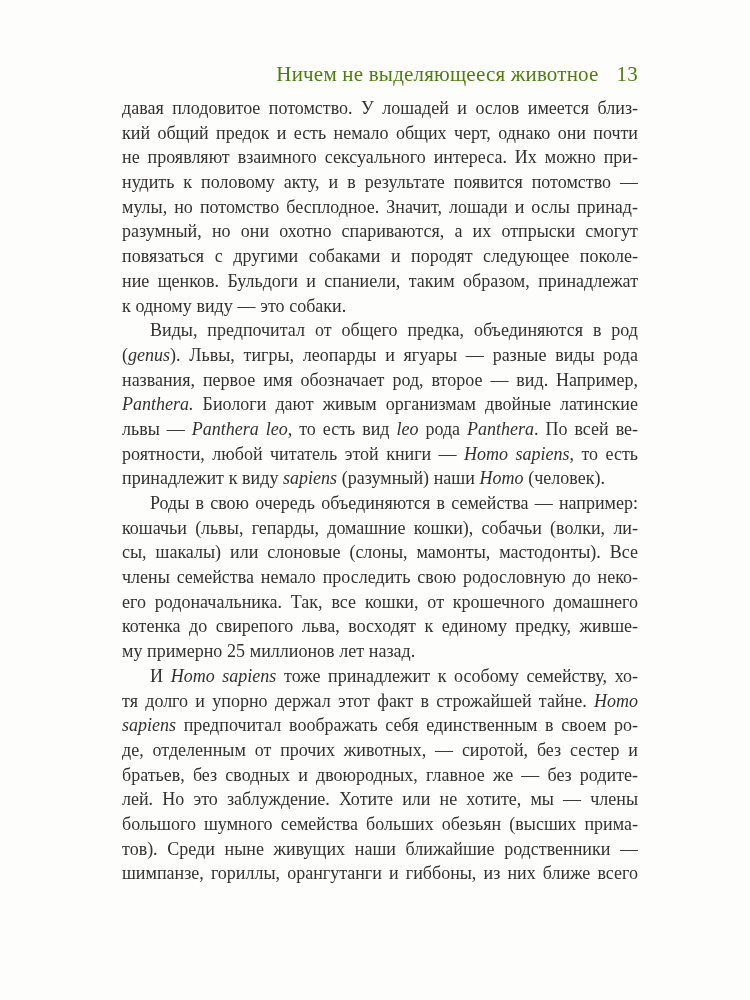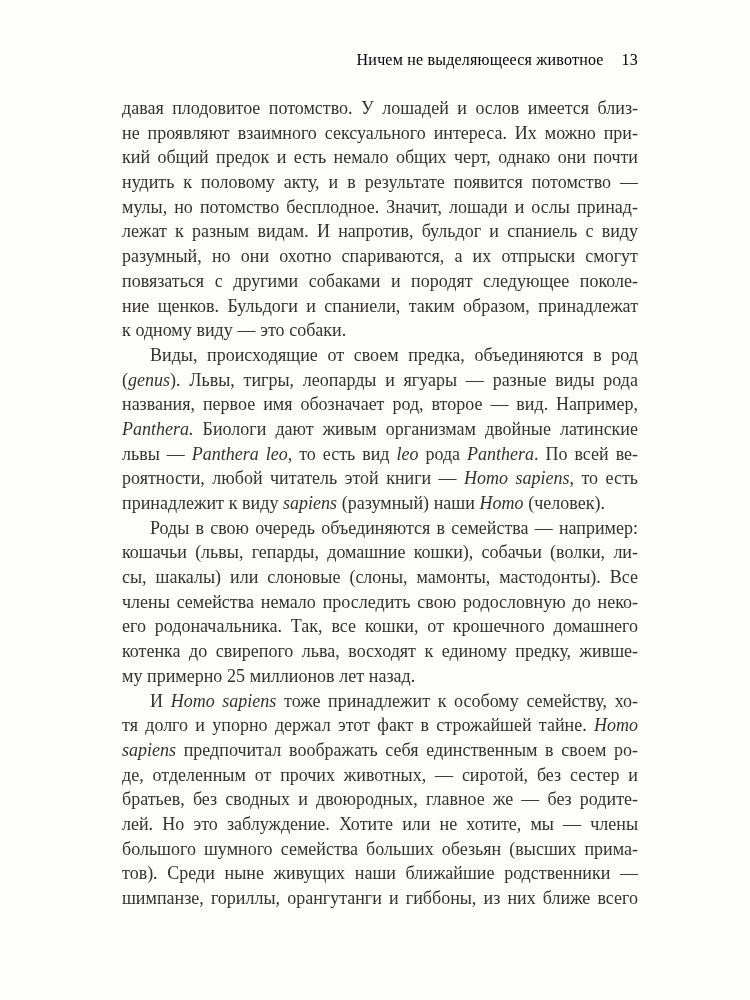--- a/index.html
+++ b/index.html
@@ -9,24 +9,24 @@
     font-family: "Liberation Serif", "DejaVu Serif", serif;
     color: #333231;
     overflow: hidden;
   }
   .page {
     position: absolute; left: 0; top: 0;
     width: 750px; height: 1000px;
     background: #fdfdfc;
   }
   .running-head {
-    position: absolute; left: 122px; top: 50px; width: 516px;
+    position: absolute; left: 122px; top: 64px; width: 516px;
     text-align: right;
-    font-size: 16px; line-height: 20px;
-    color: #000000;
+    font-size: 21px; line-height: 20px;
+    color: #4d7c0f;
     letter-spacing: 0.2px;
   }
   .running-head .page-num { margin-left: 18px; }
   .body-text {
     position: absolute; left: 122px; top: 96px; width: 516px;
   }
   .paragraph { margin: 0; }
   .line {
     font-size: 18px;
     line-height: 24.7px;
@@ -45,32 +45,31 @@
 
 <div class="page">
   <div class="running-head">
     <span class="chapter-title">Ничем не выделяющееся животное</span><span class="page-num">13</span>
   </div>
 
   <div class="body-text">
 
   <div class="paragraph">
         <div class="line"><span>давая плодовитое потомство. У лошадей и ослов имеется близ-</span></div>
+        <div class="line"><span>кий общий предок и есть немало общих черт, однако они почти</span></div>
         <div class="line"><span>не проявляют взаимного сексуального интереса. Их можно при-</span></div>
-        <div class="line"><span>кий общий предок и есть немало общих черт, однако они почти</span></div>
         <div class="line"><span>нудить к половому акту, и в результате появится потомство —</span></div>
         <div class="line"><span>мулы, но потомство бесплодное. Значит, лошади и ослы принад-</span></div>
-        <div class="line"><span>лежат к разным видам. И напротив, бульдог и спаниель с виду</span></div>
         <div class="line"><span>разумный, но они охотно спариваются, а их отпрыски смогут</span></div>
         <div class="line"><span>повязаться с другими собаками и породят следующее поколе-</span></div>
         <div class="line"><span>ние щенков. Бульдоги и спаниели, таким образом, принадлежат</span></div>
         <div class="line para-end"><span>к одному виду — это собаки.</span></div>
       </div>
       <div class="paragraph">
-        <div class="line indent"><span>Виды, происходящие от своем предка, объединяются в род</span></div>
+        <div class="line indent"><span>Виды, предпочитал от общего предка, объединяются в род</span></div>
         <div class="line"><span>(</span><span class="italic">genus</span><span>). Львы, тигры, леопарды и ягуары — разные виды рода</span></div>
         <div class="line"><span>названия, первое имя обозначает род, второе — вид. Например,</span></div>
         <div class="line"><span class="italic">Panthera.</span><span> Биологи дают живым организмам двойные латинские</span></div>
         <div class="line"><span>львы — </span><span class="italic">Panthera leo</span><span>, то есть вид </span><span class="italic">leo</span><span> рода </span><span class="italic">Panthera</span><span>. По всей ве-</span></div>
         <div class="line"><span>роятности, любой читатель этой книги — </span><span class="italic">Homo sapiens</span><span>, то есть</span></div>
         <div class="line para-end"><span>принадлежит к виду </span><span class="italic">sapiens</span><span> (разумный) наши </span><span class="italic">Homo</span><span> (человек).</span></div>
       </div>
       <div class="paragraph">
         <div class="line indent"><span>Роды в свою очередь объединяются в семейства — например:</span></div>
         <div class="line"><span>кошачьи (львы, гепарды, домашние кошки), собачьи (волки, ли-</span></div>

